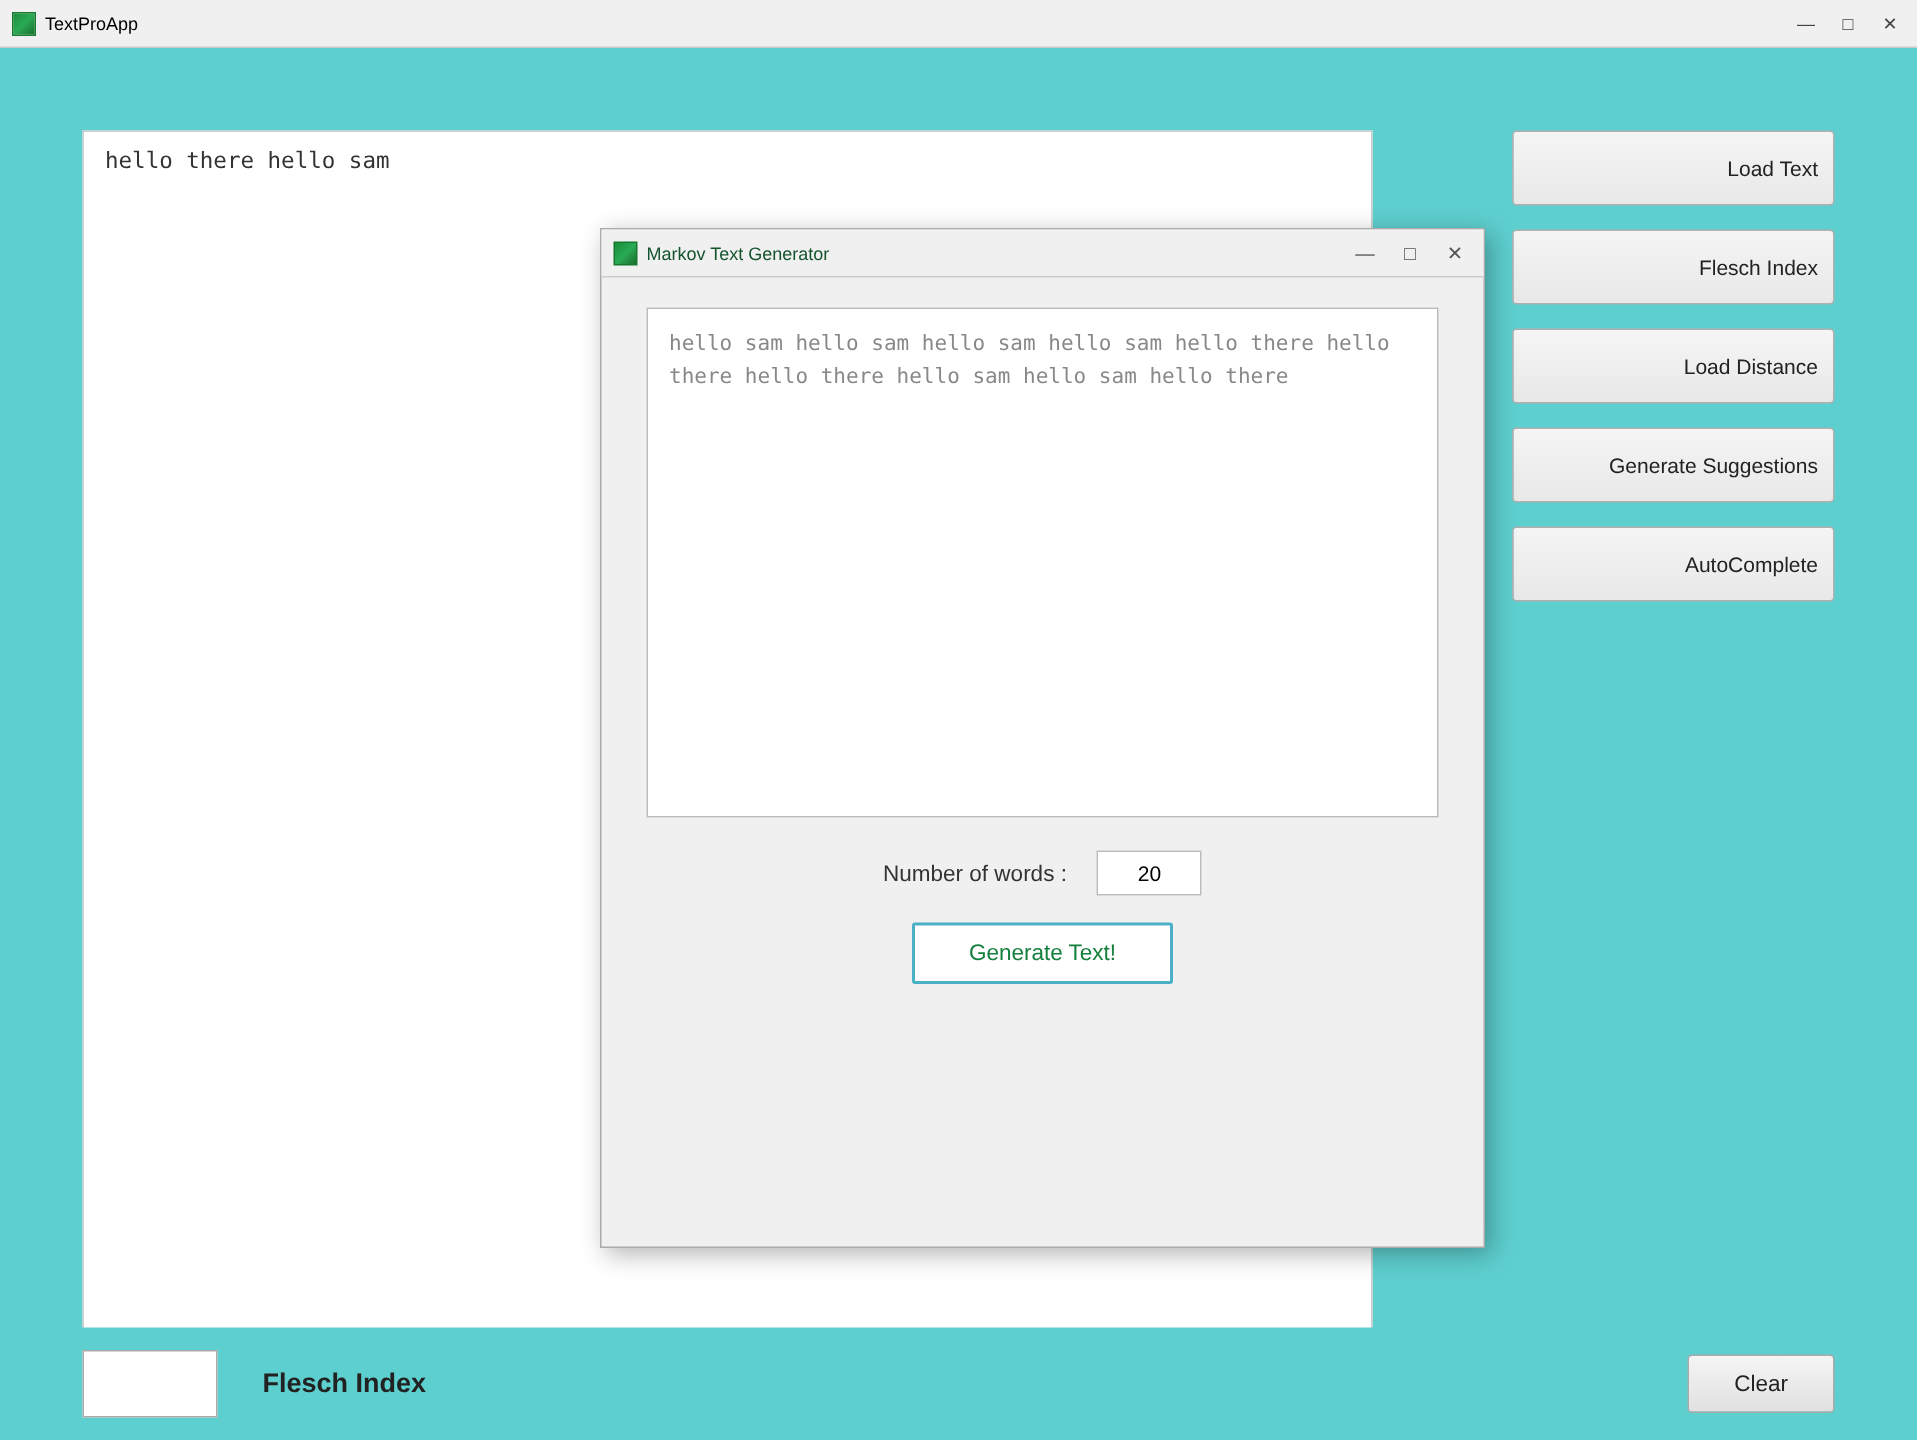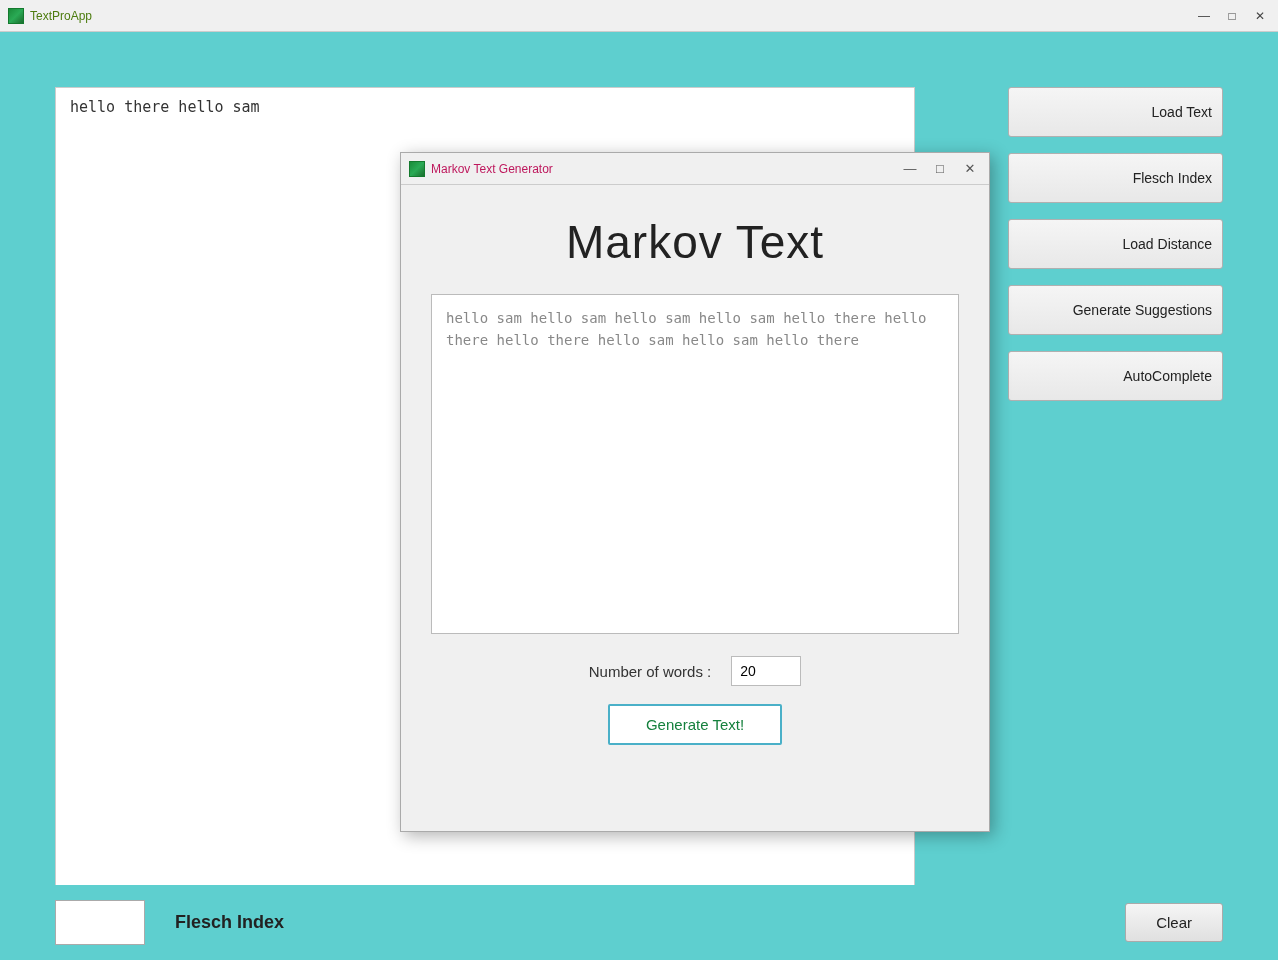--- a/index.html
+++ b/index.html
@@ -23,21 +23,21 @@
     }
     .title-bar-icon {
       width: 16px;
       height: 16px;
       margin-right: 6px;
       background: linear-gradient(135deg, #1a8c3a 0%, #2aaa55 50%, #1a6e2e 100%);
       border: 1px solid #147a2e;
     }
     .title-bar-title {
       font-size: 12px;
-      color: #4d7c0f;
+      color: #000000;
       flex: 1;
     }
     .title-bar-controls {
       display: flex;
       gap: 8px;
     }
     .title-bar-btn {
       background: none;
       border: none;
       cursor: pointer;
@@ -158,21 +158,21 @@
     }
     .modal-titlebar-icon {
       width: 16px;
       height: 16px;
       margin-right: 6px;
       background: linear-gradient(135deg, #1a8c3a 0%, #2aaa55 50%, #1a6e2e 100%);
       border: 1px solid #147a2e;
     }
     .modal-titlebar-title {
       font-size: 12px;
-      color: #be185d;
+      color: #14532d;
       flex: 1;
     }
     .modal-titlebar-controls {
       display: flex;
       gap: 8px;
     }
     .modal-titlebar-btn {
       background: none;
       border: none;
       cursor: pointer;
@@ -226,20 +226,21 @@
       font-size: 15px;
       color: #333;
     }
     .modal-words-input {
       width: 70px;
       height: 30px;
       border: 1px solid #bbb;
       background: white;
       padding: 0 8px;
       font-size: 14px;
+      text-align: center;
       outline: none;
     }
 
     .modal-generate-btn {
       background: white;
       border: 2px solid #4ab0c8;
       border-radius: 2px;
       padding: 10px 36px;
       font-size: 15px;
       cursor: pointer;
@@ -284,21 +285,20 @@
         <div class="modal-titlebar-icon"></div>
         <span class="modal-titlebar-title">Markov Text Generator</span>
         <div class="modal-titlebar-controls">
           <button class="modal-titlebar-btn">—</button>
           <button class="modal-titlebar-btn">□</button>
           <button class="modal-titlebar-btn close">✕</button>
         </div>
       </div>
 
       <div class="modal-body">
-        <div class="modal-heading">Markov Text</div>
         <textarea class="modal-textarea" style="">hello sam hello sam hello sam hello sam hello there hello there hello there hello sam hello sam hello there</textarea>
         <div class="modal-words-row">
           <span class="modal-words-label">Number of words :</span>
           <input class="modal-words-input" type="text" value="20" style="">
         </div>
         <button class="modal-generate-btn">Generate Text!</button>
       </div>
     </div>
   </div>
 

